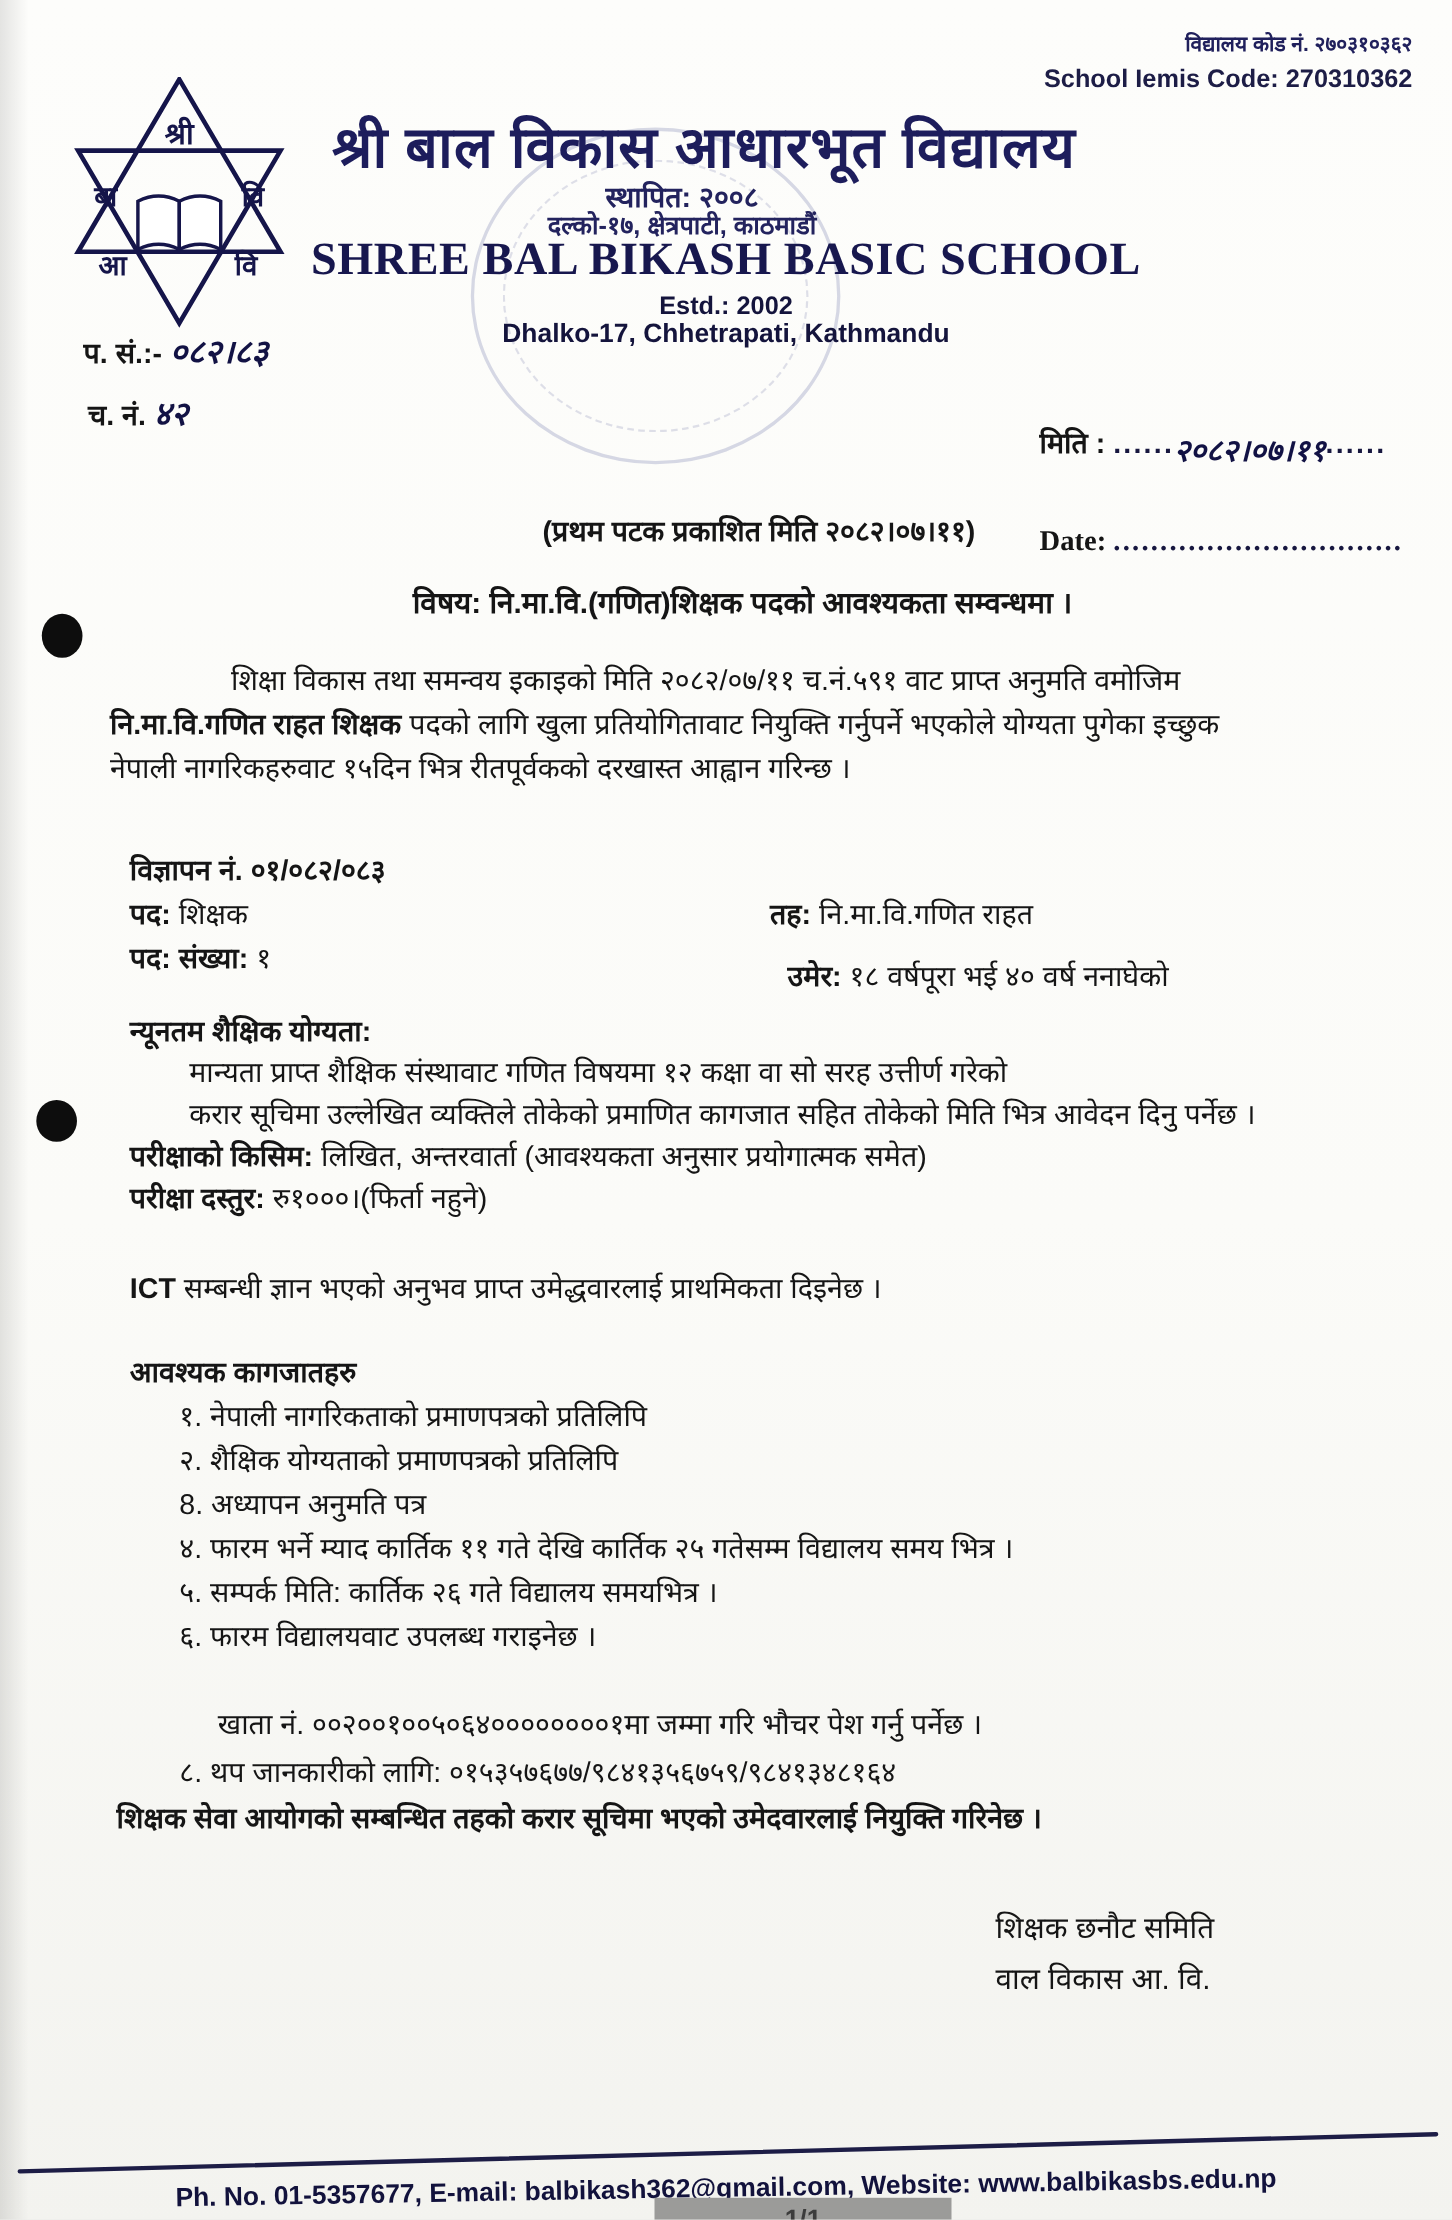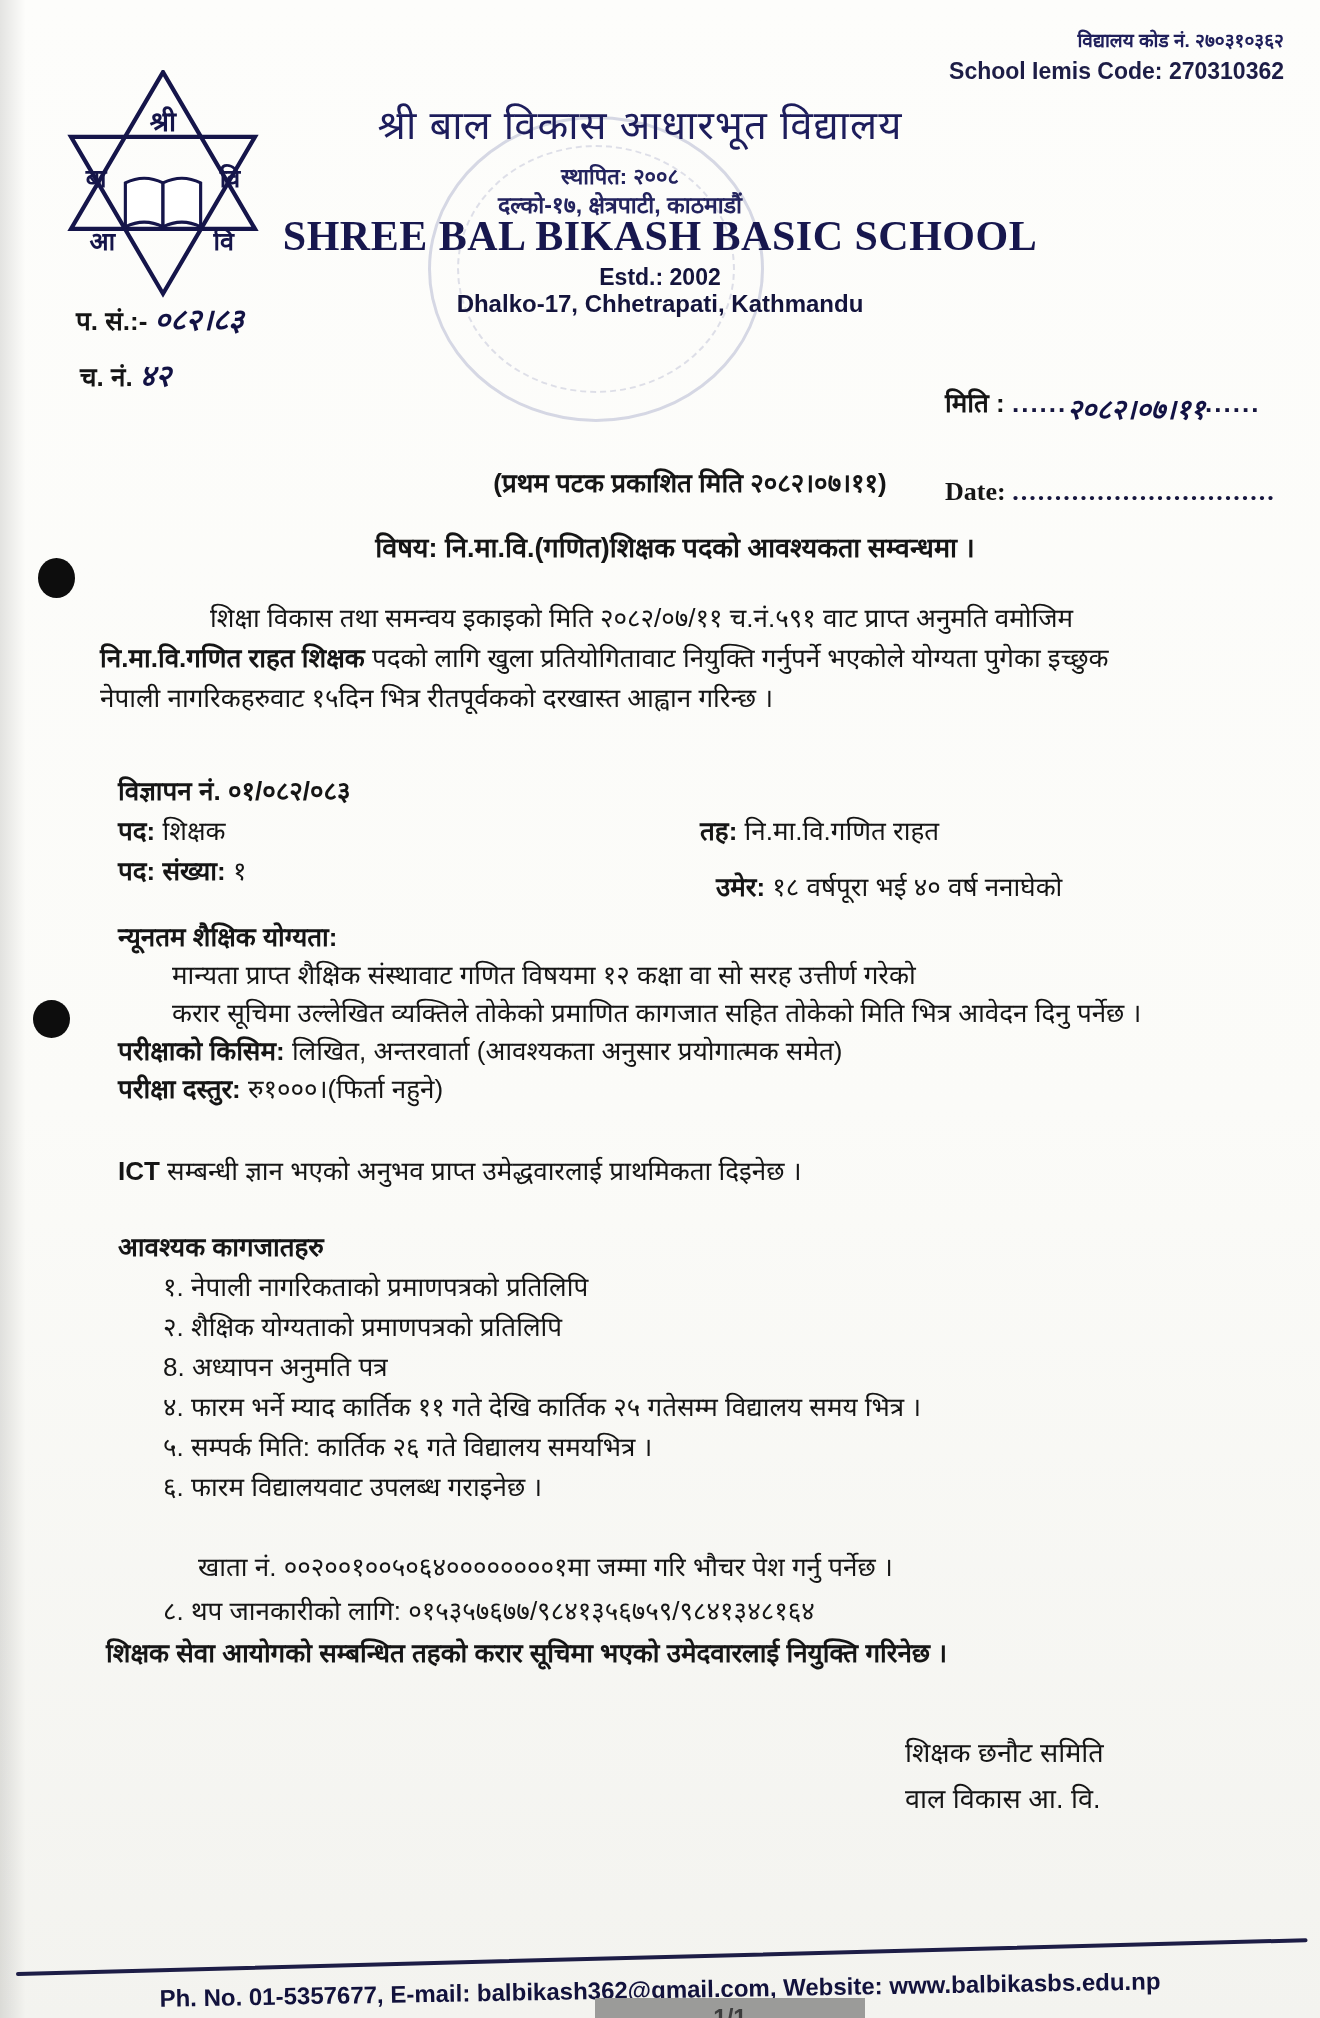--- a/index.html
+++ b/index.html
@@ -16,22 +16,22 @@
     pointer-events:none;
   }
   .abs{position:absolute;}
   .b{font-weight:700;}
   .center{text-align:center;}
   .hand{font-style:italic;font-weight:600;color:#121244;}
   
   .code-block{top:26px;right:36px;text-align:right;line-height:30px;}
   .code-np{font-size:19px;font-weight:700;color:#20205c;}
   .code-en{font-size:23px;font-weight:600;color:#1d1d46;}
-  .np-title{left:200px;top:96px;width:880px;font-size:40px;font-weight:400;color:#1d1d5c;letter-spacing:1px;}
-  .np-estd{left:420px;top:160px;width:400px;font-size:22px;font-weight:700;color:#23235e;}
+  .np-title{left:200px;top:96px;width:880px;font-size:52px;font-weight:700;color:#1d1d5c;letter-spacing:1px;}
+  .np-estd{left:420px;top:160px;width:400px;font-size:26px;font-weight:700;color:#23235e;}
   .np-addr{left:360px;top:188px;width:520px;font-size:23px;font-weight:700;color:#23235e;}
   .en-title{left:140px;top:212px;width:1040px;font-family:"Liberation Serif","DejaVu Serif",serif;font-size:42px;font-weight:700;color:#17174e;letter-spacing:0.5px;}
   .en-estd{left:520px;top:264px;width:280px;font-size:23px;font-weight:700;color:#14143c;}
   .en-addr{left:360px;top:290px;width:600px;font-size:24px;font-weight:700;color:#14143c;}
   
   .stamp{left:428px;top:116px;width:330px;height:300px;border:3px solid rgba(62,70,140,0.20);border-radius:50%;}
   .stamp::after{content:"";position:absolute;left:26px;top:26px;right:26px;bottom:26px;border:2px dashed rgba(62,70,140,0.16);border-radius:50%;}
   
   .ref-line{font-size:26px;}
   .lbl{font-weight:700;}

